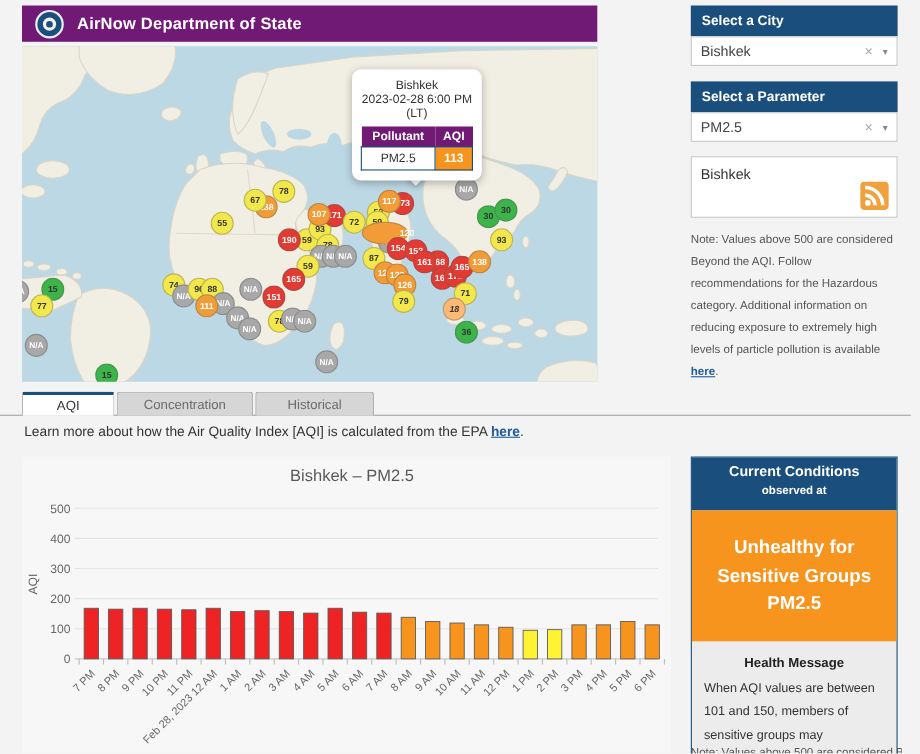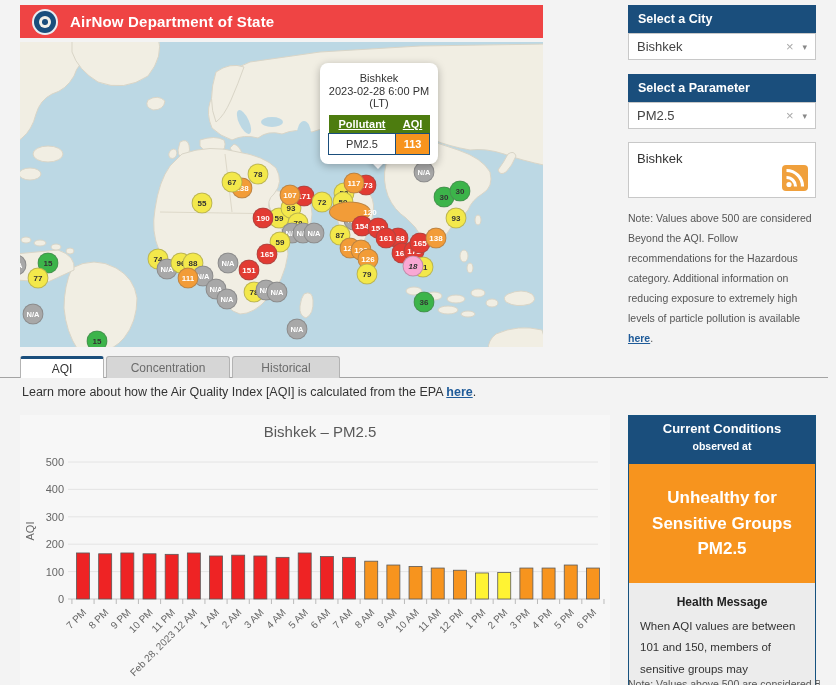--- a/index.html
+++ b/index.html
@@ -3,21 +3,21 @@
 <meta charset="utf-8">
 <style>
   html,body { margin:0; padding:0; }
   body {
     width:836px; height:685px; position:relative; overflow:hidden;
     background:#f3f3f3; font-family:"Liberation Sans", sans-serif;
     -webkit-font-smoothing:antialiased;
   }
   
   .header { position:absolute; left:20px; top:5px; width:523px; height:33px;
-    background:#ef4444; display:flex; align-items:center; }
+    background:#701a75; display:flex; align-items:center; }
   .seal { width:26px; height:26px; margin-left:12px; border-radius:50%;
     background:#e9eef3; display:flex; align-items:center; justify-content:center; flex:none; }
   .seal-ring { width:22px; height:22px; border-radius:50%; background:#1a4e7c;
     display:flex; align-items:center; justify-content:center; }
   .seal-core { width:12px; height:12px; border-radius:50%; background:#f4f2ea;
     display:flex; align-items:center; justify-content:center; }
   .seal-eagle { width:6px; height:6px; border-radius:50% 50% 40% 40%; background:#1a4e7c; }
   .header-title { color:#ffffff; font-size:15px; font-weight:bold; margin-left:12px; letter-spacing:.2px; }
 
   
@@ -32,21 +32,21 @@
   .marker.natext { font-size:7.5px; }
 
   .popup { position:absolute; left:300px; top:21px; width:118px; background:#fff;
     border-radius:8px; box-shadow:0 2px 8px rgba(0,0,0,.28); padding:9px 6px 9px;
     text-align:center; z-index:10; font-size:11px; color:#333; box-sizing:border-box; }
   .popup-tail { position:absolute; left:351px; top:110px; width:14px; height:14px;
     background:#fff; transform:rotate(45deg); box-shadow:2px 2px 5px rgba(0,0,0,.18); z-index:9; }
   .popup-city { font-size:11px; margin-bottom:1px; }
   .popup-dt { font-size:11px; }
   .popup-table { width:102px; margin:6px auto 0; border-collapse:collapse; font-size:11px; }
-  .popup-table .hrow td { background:#4d7c0f; color:#fff; font-weight:bold; padding:3px 2px;text-decoration:underline; }
+  .popup-table .hrow td { background:#701a75; color:#fff; font-weight:bold; padding:3px 2px; }
   .popup-table .vrow td { padding:4px 2px; }
   .pt-pollutant { border:1px solid #1a4e7c; background:#fff; color:#333; width:62px; }
   .pt-aqi { background:#f7941e; color:#fff; font-weight:bold; border:1px solid #1a4e7c; }
 
   
   .tabs { position:absolute; left:20px; top:356px; display:flex; gap:2px; z-index:2; }
   .tab { height:22px; box-sizing:border-box; border:1px solid #b3b3b3; border-bottom:none;
     border-radius:3px 3px 0 0; background:#d6d6d6; color:#6b6b6b; font-size:12px;
     display:flex; align-items:center; justify-content:center; }
   .tab.active { background:#fff; color:#333; border-top:3px solid #1a4e7c; }
@@ -206,21 +206,21 @@
       <div class="marker" style="left: 366px; top: 196px; background: rgb(226, 59, 51);">161</div>
       <div class="marker" style="left: 330px; top: 206px; background: rgb(242, 156, 56);">124</div>
       <div class="marker" style="left: 341px; top: 208px; background: rgb(242, 156, 56);">123</div>
       <div class="marker" style="left: 348px; top: 217px; background: rgb(242, 156, 56);">126</div>
       <div class="marker darktext" style="left: 347px; top: 232px; background: rgb(243, 232, 75);">79</div>
       <div class="marker" style="left: 382px; top: 211px; background: rgb(226, 59, 51);">165</div>
       <div class="marker" style="left: 394px; top: 209px; background: rgb(226, 59, 51);">171</div>
       <div class="marker" style="left: 400px; top: 201px; background: rgb(226, 59, 51);">165</div>
       <div class="marker" style="left: 416px; top: 196px; background: rgb(242, 156, 56);">138</div>
       <div class="marker darktext" style="left: 403px; top: 225px; background: rgb(243, 232, 75);">71</div>
-      <div class="marker darktext" style="left: 393px; top: 224px; background: #f9a8d4; font-style: italic;">18</div>
+      <div class="marker darktext" style="left: 393px; top: 239px; background: #fdba74; font-style: italic;">18</div>
       <div class="marker darktext" style="left: 404px; top: 260px; background: rgb(60, 180, 74);">36</div>
       <div class="marker natext" style="left: 404px; top: 130px; background: rgb(168, 168, 168);">N/A</div>
       <div class="marker darktext" style="left: 424px; top: 155px; background: rgb(60, 180, 74);">30</div>
       <div class="marker darktext" style="left: 440px; top: 149px; background: rgb(60, 180, 74);">30</div>
       <div class="marker darktext" style="left: 436px; top: 176px; background: rgb(243, 232, 75);">93</div>
       <div class="marker darktext" style="left: 138px; top: 217px; background: rgb(243, 232, 75);">74</div>
       <div class="marker natext" style="left: 147px; top: 227px; background: rgb(168, 168, 168);">N/A</div>
       <div class="marker darktext" style="left: 161px; top: 221px; background: rgb(243, 232, 75);">96</div>
       <div class="marker darktext" style="left: 173px; top: 221px; background: rgb(243, 232, 75);">88</div>
       <div class="marker natext" style="left: 183px; top: 234px; background: rgb(168, 168, 168);">N/A</div>

